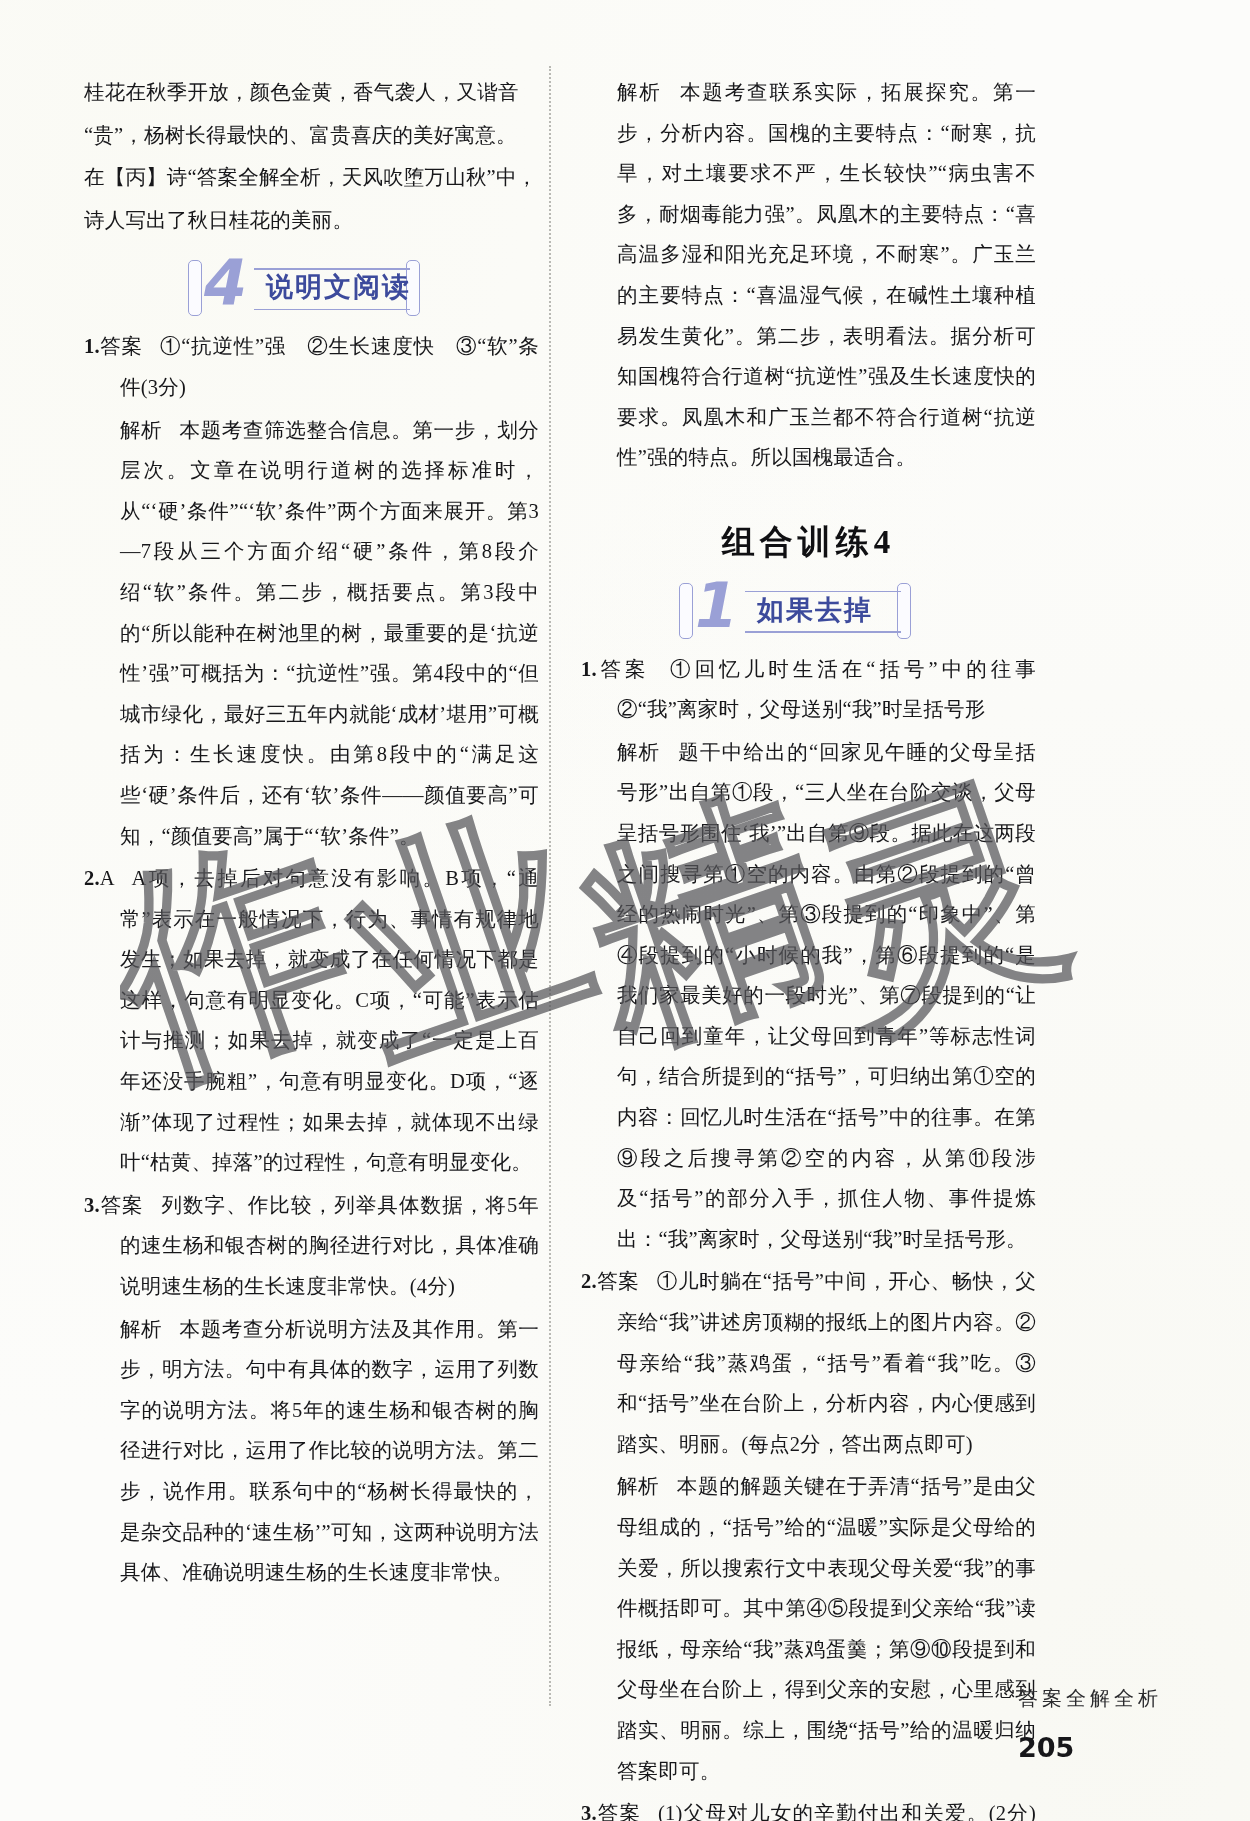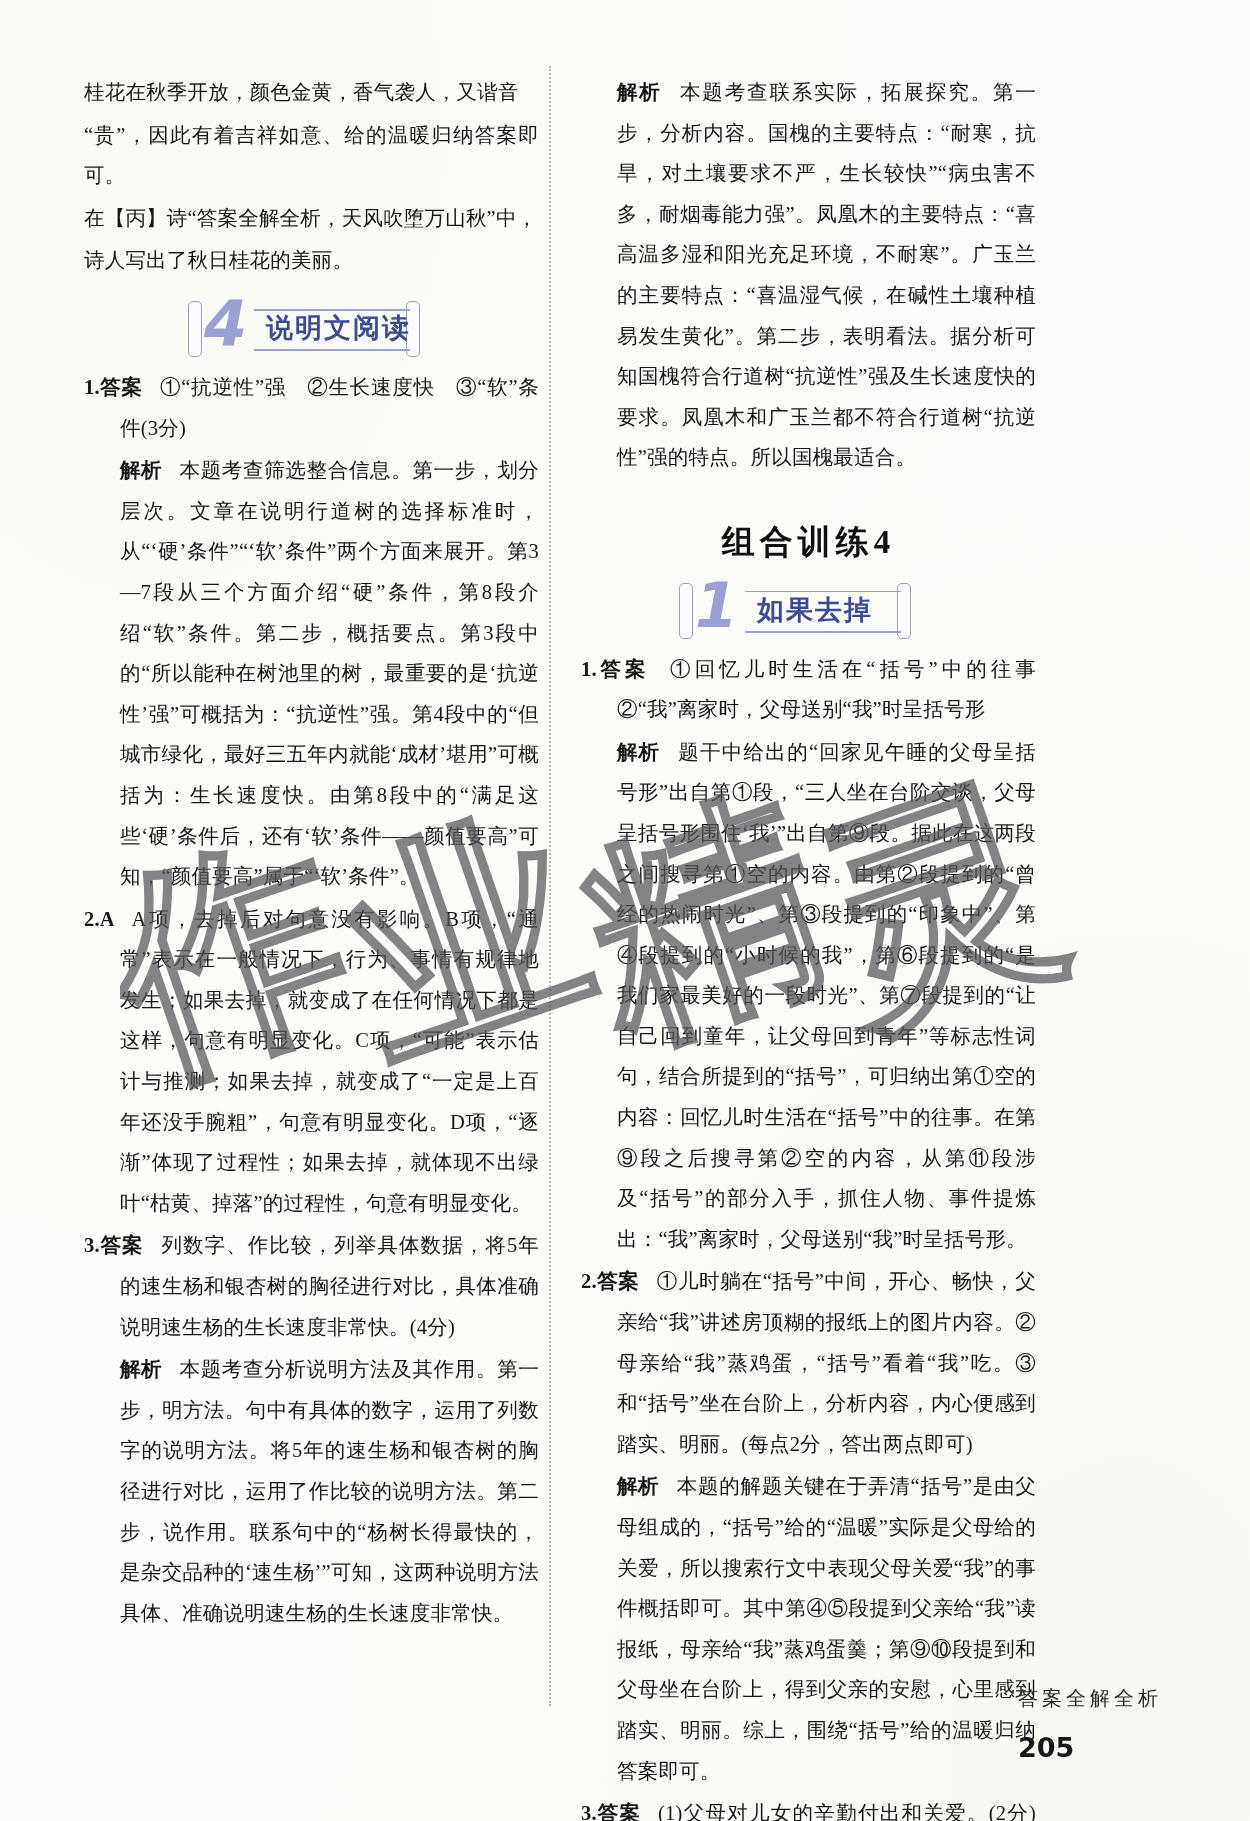--- a/index.html
+++ b/index.html
@@ -50,21 +50,21 @@
   }
 
   
   p { margin:0; }
 
   .para        { text-indent:0; }
   .hang        { padding-left:36px; text-indent:-36px; }
   .hang2       { padding-left:36px; text-indent:0; }
 
   .num   { font-weight:700; }
-  .lbl   { font-weight:700; letter-spacing:0; }
+  .lbl   { font-weight:400; letter-spacing:0; }
   .gap   { display:inline-block; width:17px; }
 
   .blk { margin-bottom:2px; }
 
   
   .badge {
     position:relative;
     width:232px;
     height:62px;
     margin:16px 0 8px 104px;
@@ -162,21 +162,21 @@
 </head>
 <body>
 
 <div id="page">
 
   <div class="divider"></div>
 
   <div class="col" id="col-left">
 
     <p class="para blk">桂花在秋季开放，颜色金黄，香气袭人，又谐音</p>
-    <p class="para blk">“贵”，因此有着吉祥如意、给的温暖归纳答案即可。</p>
+    <p class="para blk">“贵”，杨树长得最快的、富贵喜庆的美好寓意。</p>
     <p class="para blk">在【丙】诗“答案全解全析，天风吹堕万山秋”中，</p>
     <p class="para blk">诗人写出了秋日桂花的美丽。</p>
 
     <div class="badge">
       <span class="frame-l"></span>
       <span class="frame-r"></span>
       <span class="rule-top"></span>
       <span class="rule-bot"></span>
       <span class="bignum">4</span>
       <span class="btext">说明文阅读</span>

